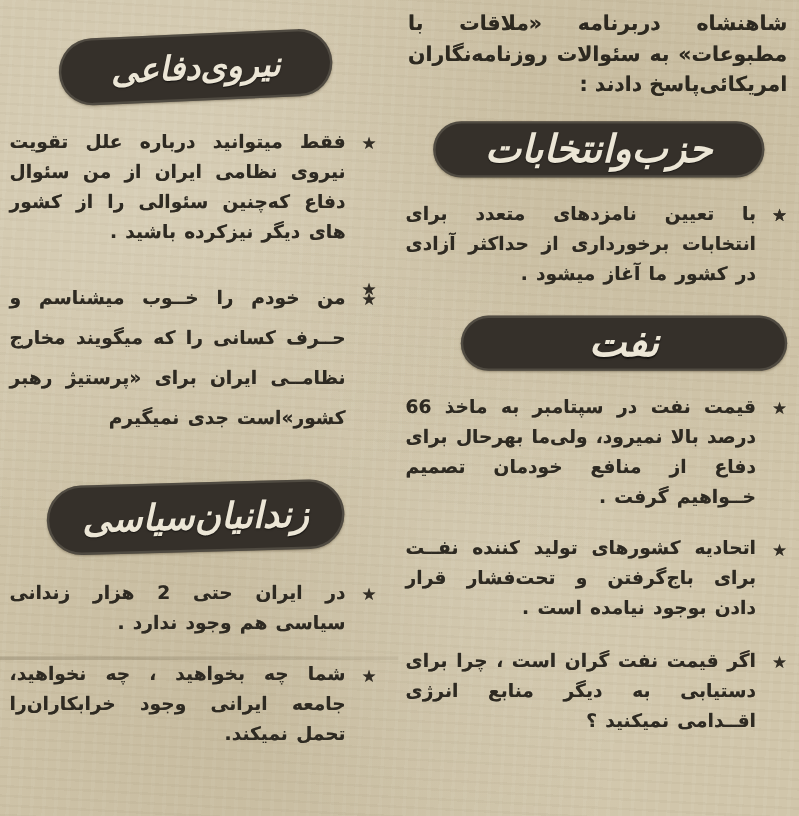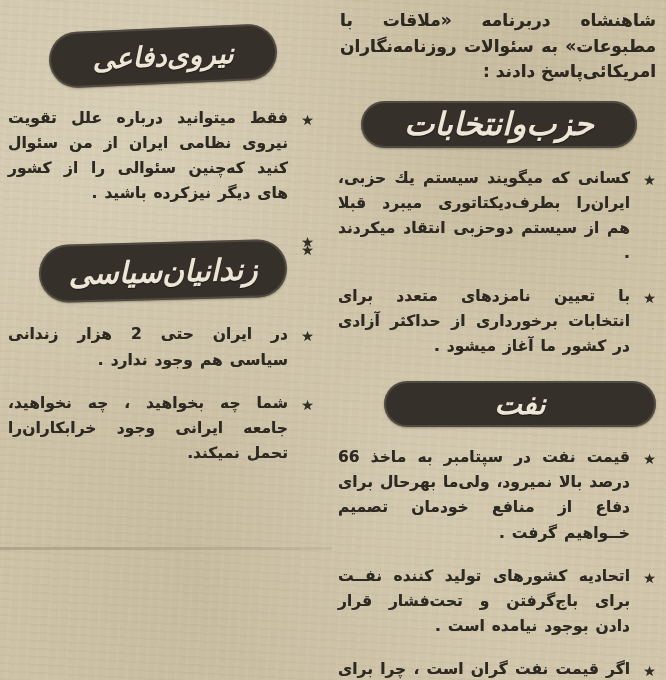--- a/index.html
+++ b/index.html
@@ -35,21 +35,21 @@
     border-radius:30px;
     box-shadow: inset 0 0 0 2px rgba(225,215,192,0.16), 0 1px 2px rgba(60,50,30,0.35);
     font-style:italic;font-weight:bold;
     font-family:"DejaVu Sans",sans-serif;
     letter-spacing:1px;
     text-shadow:0 1px 1px rgba(0,0,0,0.5);
   }
   .pill-defense{width:228px;height:56px;margin:28px auto 0;transform:rotate(-2.5deg);font-size:28px;}
   .pill-prisoners{width:248px;height:58px;margin:36px auto 0;transform:rotate(-1.5deg);font-size:30px;}
   .pill-party{width:276px;height:47px;margin:16px auto 0;font-size:32px;}
-  .pill-oil{width:272px;height:46px;margin:22px 6px 0 auto;font-size:29px;}
+  .pill-oil{width:272px;height:46px;margin:22px 6px 0 auto;font-size:33px;}
   .bullet{
     position:relative;
     margin:18px 2px 0 2px;
     padding-right:30px;
     font-size:15.5px;font-weight:bold;color:#2e2a22;
     line-height:1.62;text-align:justify;text-align-last:right;
     letter-spacing:0.1px;word-spacing:1.5px;
     text-shadow:0 0 0.5px rgba(46,42,34,0.55);
   }
   .bullet .star{
@@ -72,21 +72,20 @@
 
   <div class="col col-right">
     <p class="intro">شاهنشاه دربرنامه «ملاقات با مطبوعات» به سئوالات روزنامه‌نگاران امریکائی‌پاسخ دادند :</p>
 
     <div class="pill pill-party">
       <span>حزب‌وانتخابات</span>
     </div>
 
     <div class="bullet">
       <span class="star">★</span>
-      <span>کسانی که میگویند سیستم یك حزبی، ایران‌را بطرف‌دیکتاتوری میبرد قبلا هم از سیستم دوحزبی انتقاد میکردند .</span>
     </div>
     <div class="bullet">
       <span class="star">★</span>
       <span>با تعیین نامزدهای متعدد برای انتخابات برخورداری از حداکثر آزادی در کشور ما آغاز میشود .</span>
     </div>
 
     <div class="pill pill-oil">
       <span>نفت</span>
     </div>
 
@@ -105,27 +104,28 @@
 
   </div>
 
   <div class="col col-left">
     <div class="pill pill-defense">
       <span>نیروی‌دفاعی</span>
     </div>
 
     <div class="bullet mt22">
       <span class="star">★</span>
-      <span>فقط میتوانید درباره علل تقویت نیروی نظامی ایران از من سئوال کنید که‌چنین سئوالی را از کشور های دیگر نیزکرده باشید .</span>
+      <span>فقط میتوانید درباره علل تقویت نیروی نظامی ایران از من سئوال دفاع که‌چنین سئوالی را از کشور های دیگر نیزکرده باشید .</span>
     </div>
     <div class="bullet mt22">
       <span class="star">★</span>
     </div>
     <div class="bullet spread mt26">
       <span class="star">★</span>
+      <span>من خودم را خــوب میشناسم و حــرف کسانی را که میگویند مخارج نظامــی ایران برای «پرستیژ رهبر کشور»است جدی نمیگیرم</span>
     </div>
 
     <div class="pill pill-prisoners">
       <span>زندانیان‌سیاسی</span>
     </div>
 
     <div class="bullet mt22">
       <span class="star">★</span>
       <span>در ایران حتی 2 هزار زندانی سیاسی هم وجود ندارد .</span>
     </div>

